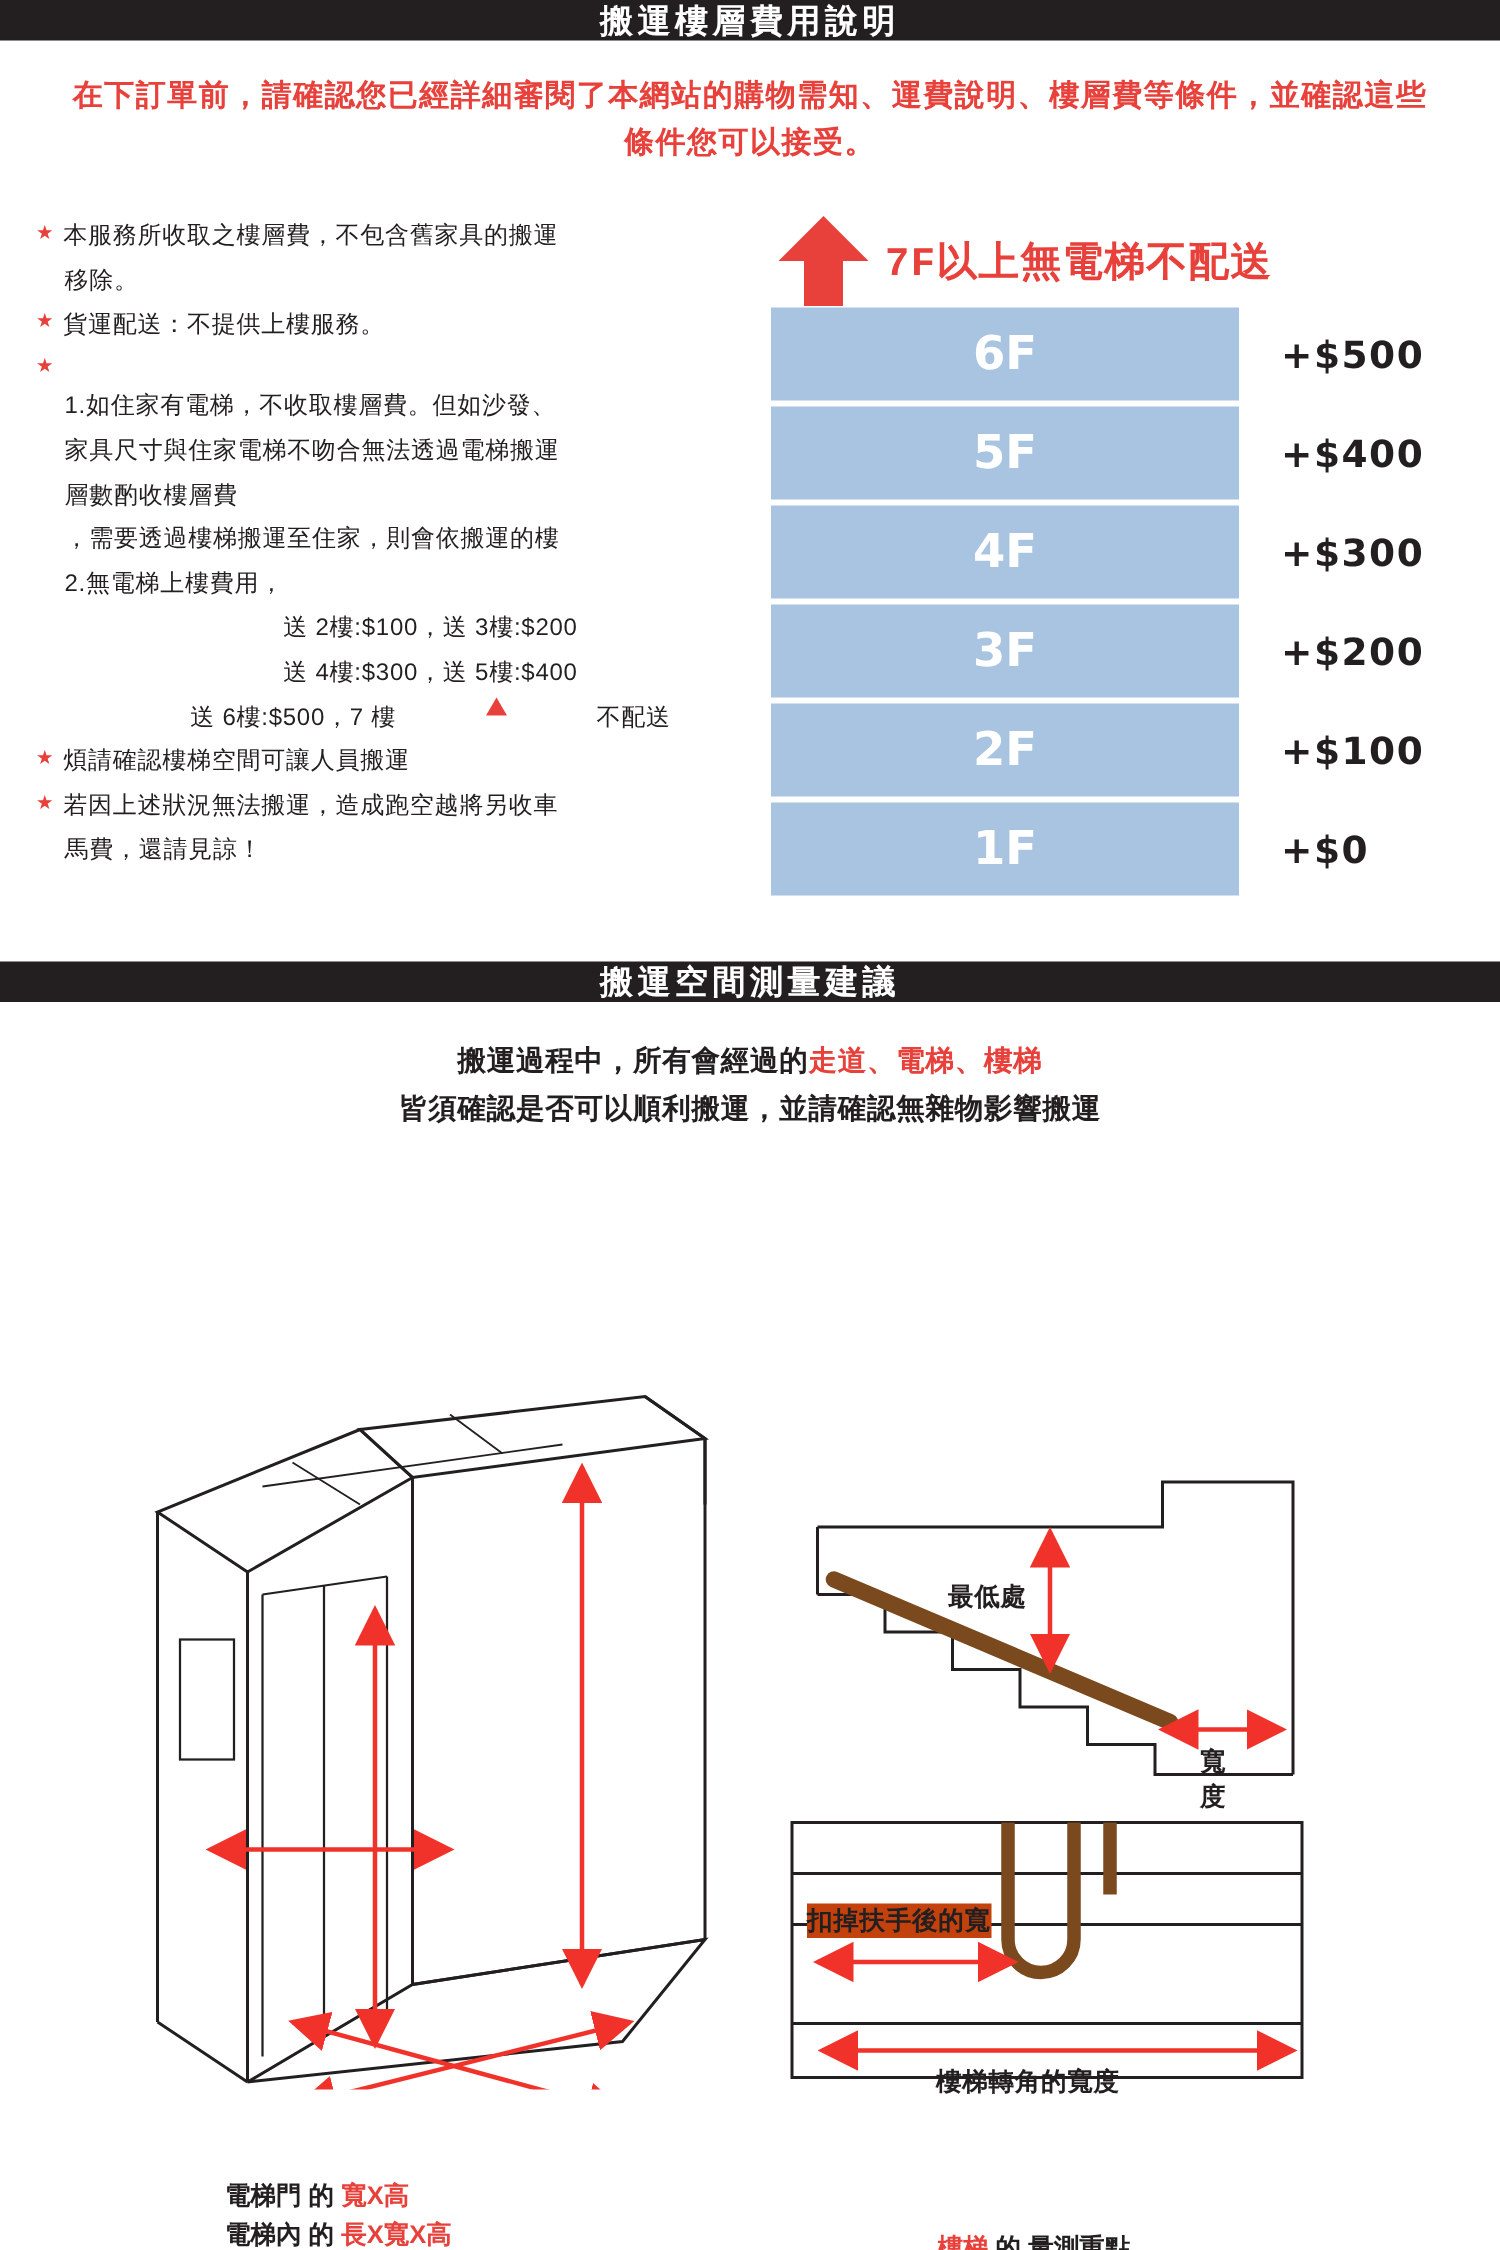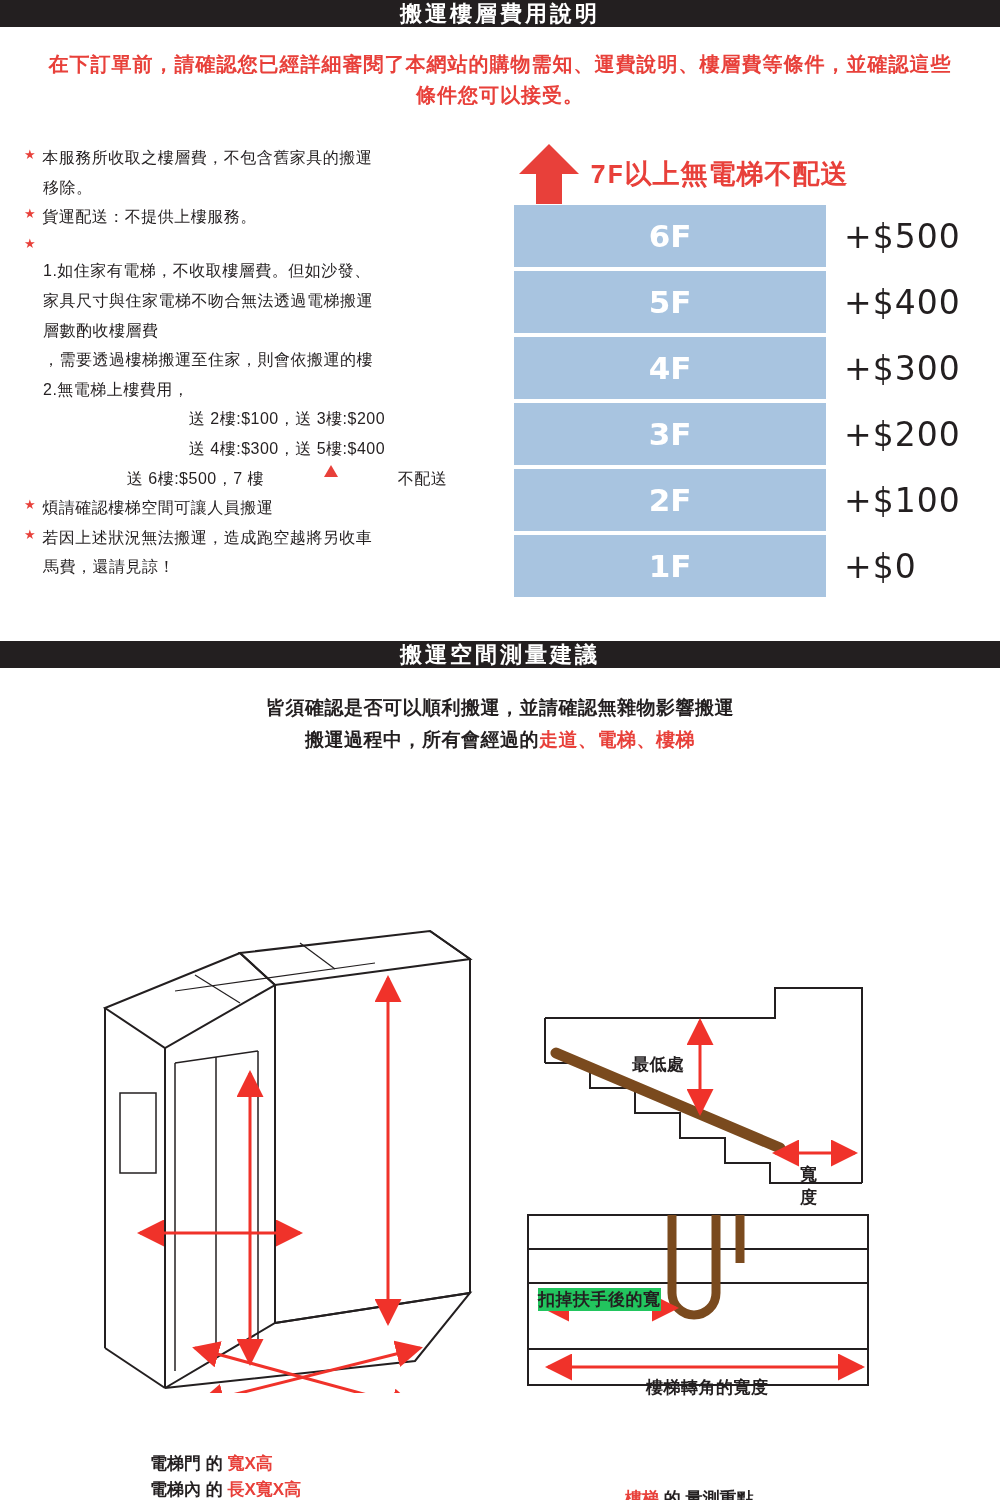--- a/index.html
+++ b/index.html
@@ -132,23 +132,23 @@
     background: #a8c4e0;
     display: flex;
     align-items: center;
     justify-content: center;
     color: #ffffff;
     font-size: 31px;
     font-weight: bold;
     font-family: "DejaVu Sans", sans-serif;
   }
   .floor-price {
-    margin-left: 18px;
-    font-size: 33px;
-    font-weight: normal;
+    margin-left: 28px;
+    font-size: 25px;
+    font-weight: bold;
     letter-spacing: 1px;
     font-family: "DejaVu Sans", sans-serif;
   }
 
   
   .sec2-sub {
     padding: 24px 40px 6px 40px;
     text-align: center;
     font-size: 19px;
     font-weight: bold;
@@ -275,24 +275,24 @@
       <div class="floor-price">+$0</div>
     </div>
   </div>
 </div>
 
 <div class="title-bar">
   <span>搬運空間測量建議</span>
 </div>
 
 <div class="sec2-sub">
-  <div>皆須確認是否可以順利搬運，並請確認無雜物影響搬運</div>
   <div>
     <span>搬運過程中，所有會經過的</span><span class="hl-red">走道、電梯、樓梯</span>
   </div>
+  <div>皆須確認是否可以順利搬運，並請確認無雜物影響搬運</div>
 </div>
 
 <div class="diagrams">
 
   <svg width="1000" height="630" viewBox="0 0 1000 630">
     <defs>
       <marker id="arrR" markerWidth="9" markerHeight="9" refX="8" refY="4.5" orient="auto">
         <path d="M0,0 L9,4.5 L0,9 z" fill="#f0322a"></path>
       </marker>
       <marker id="arrL" markerWidth="9" markerHeight="9" refX="1" refY="4.5" orient="auto">
@@ -364,22 +364,22 @@
     </g>
     <g stroke="#f0322a" stroke-width="3">
       <line x1="545" y1="545" x2="676" y2="545" marker-start="url(#arrL)" marker-end="url(#arrR)"></line>
       <line x1="548" y1="604" x2="862" y2="604" marker-start="url(#arrL)" marker-end="url(#arrR)"></line>
     </g>
   </svg>
 
   
   <div class="cap" style="left:632px; top:290px;">最低處</div>
   <div class="cap" style="left:800px; top:400px;">寬度</div>
-  <div class="cap" style="left:538px; top:525px; background:#22c55e;">扣掉扶手後的寬</div>
-  <div class="cap" style="left:646px; top:613px;">樓梯轉角的寬度</div>
+  <div class="cap" style="left:538px; top:506px; background:#c2410c;">扣掉扶手後的寬</div>
+  <div class="cap" style="left:624px; top:613px;">樓梯轉角的寬度</div>
 </div>
 
 <div style="position:absolute; left:0; top:1452px; width:1000px;">
   <div style="position:absolute; left:150px; top:0; font-size:17px; font-weight:bold;">
     <span>電梯門</span>
     <span>的</span>
     <span style="color:#e8403a;">寬X高</span>
   </div>
   <div style="position:absolute; left:150px; top:26px; font-size:17px; font-weight:bold;">
     <span>電梯內</span>

